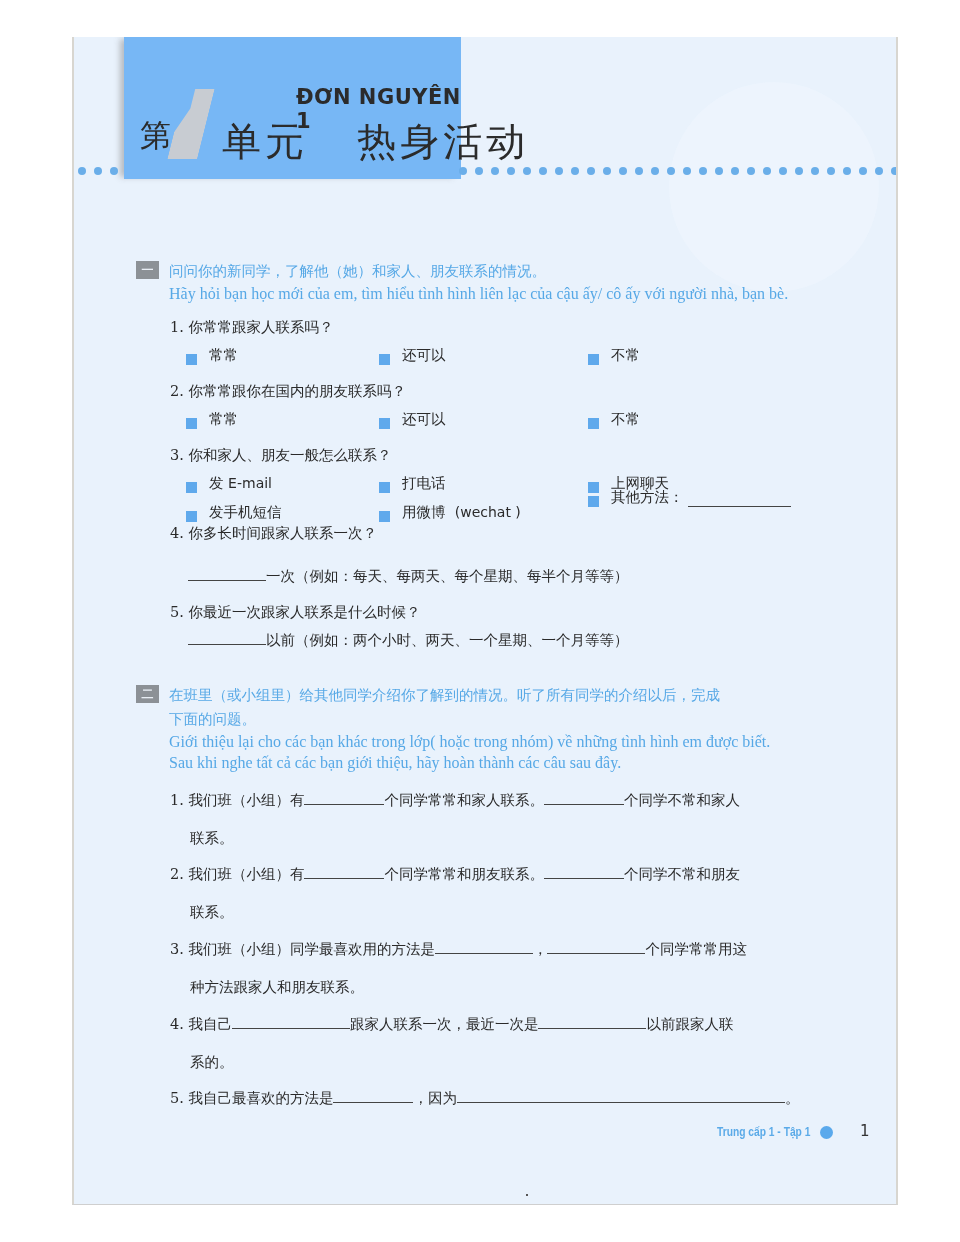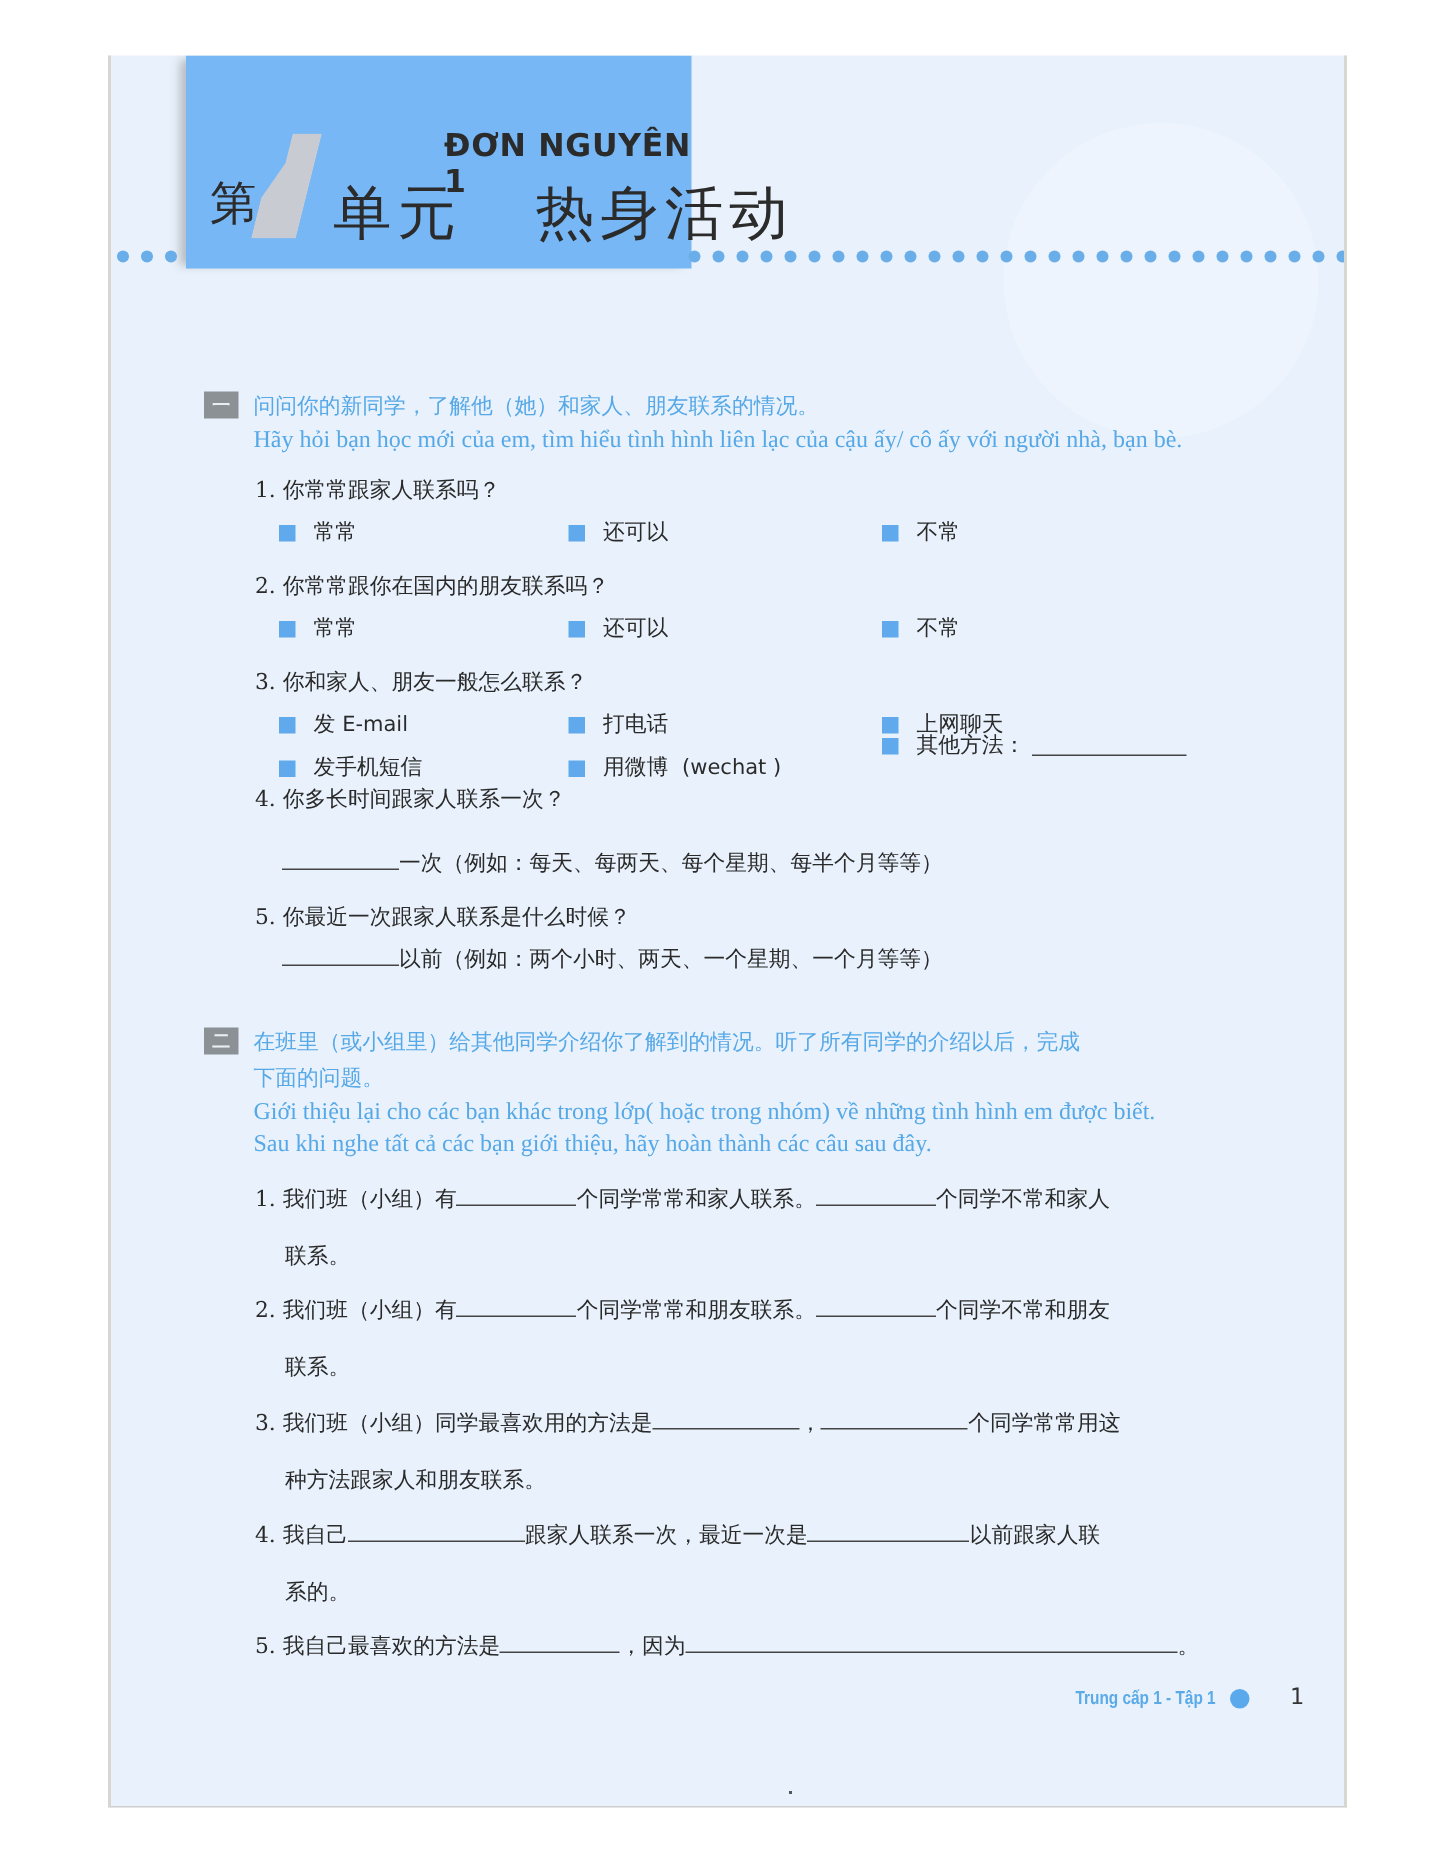--- a/index.html
+++ b/index.html
@@ -58,21 +58,21 @@
     color: #e8eef4; font-size: 12px; font-family: "DejaVu Sans", sans-serif; font-weight: bold;
   }
   .sec-cn {
     color: #56a8e6; font-family: "DejaVu Sans", sans-serif; font-size: 14.5px; line-height: 24px;
   }
   .sec-vn {
     color: #56a8e6; font-family: "Liberation Serif", serif; font-size: 16px; line-height: 21px;
   }
 
   .q { position: absolute; left: 96px; font-size: 14.5px; line-height: 20px; color: #2a2a2a; white-space: nowrap; }
-  .opt { position: absolute; font-size: 14.5px; line-height: 20px; display: flex; align-items: center; white-space: nowrap; }
+  .opt { position: absolute; font-size: 14.5px; line-height: 20px; display: flex; align-items: flex-end; white-space: nowrap; }
   .opt .box { width: 11px; height: 11px; background: #5fa9ec; margin-right: 12px; display: inline-block; }
   .opt .latin { font-family: "DejaVu Sans", sans-serif; font-size: 14px; }
   .blank { display: inline-block; border-bottom: 1px solid #444; height: 14px; vertical-align: baseline; }
 
   .footer-label {
     position: absolute; left: 643px; top: 1088px;
     font-family: "Liberation Sans", sans-serif; font-weight: bold; font-size: 12.5px; color: #5aaae8;
     transform: scaleX(.82); transform-origin: left;
   }
   .footer-dot { position: absolute; left: 746px; top: 1089px; width: 13px; height: 13px; border-radius: 50%; background: #5aa9ec; }

